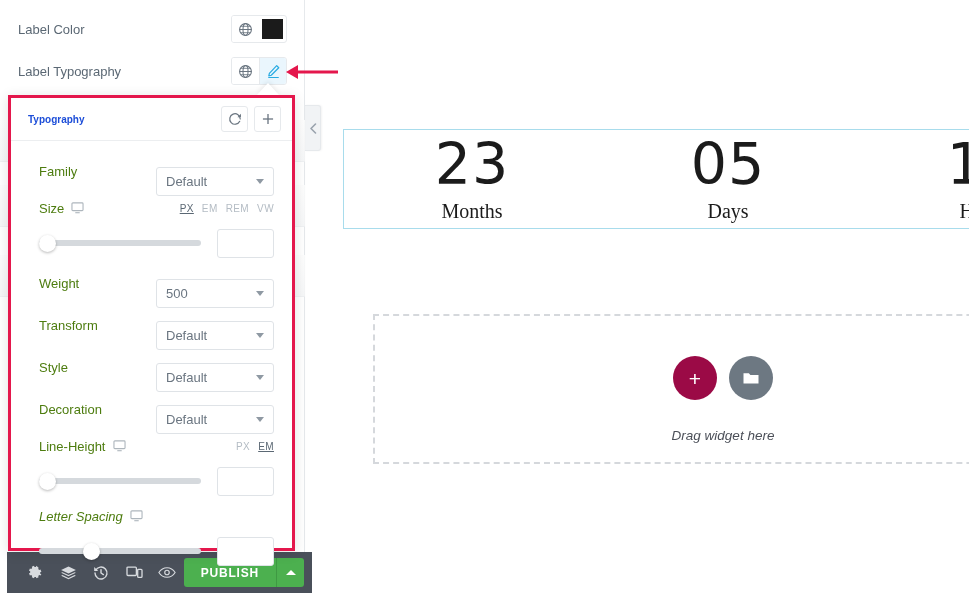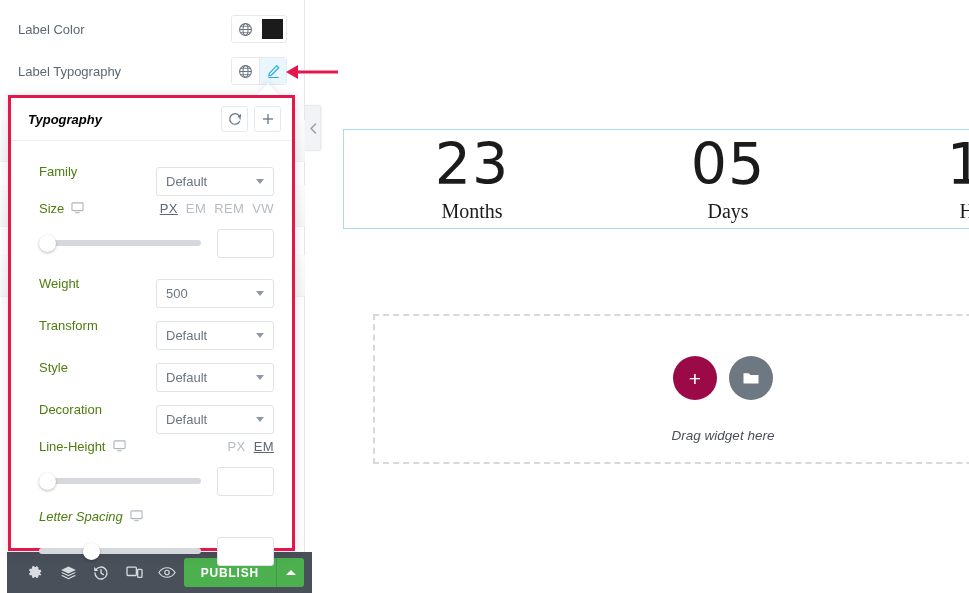--- a/index.html
+++ b/index.html
@@ -138,21 +138,21 @@
     z-index: 6;
     filter: drop-shadow(0 -2px 2px rgba(0,0,0,.08));
   }
   .pop-head {
     height: 43px;
     display: flex; align-items: center;
     padding: 0 11px 0 17px;
     border-bottom: 1px solid #eceef0;
   }
   .pop-title {
-    flex: 1; font-size: 13px; font-weight: bold; color: #000000; font-style: italic;
+    flex: 1; font-size: 10px; font-weight: bold; color: #1d4ed8;
   }
   .pop-icon-btn {
     width: 27px; height: 26px; margin-left: 6px;
     border: 1px solid #e6e9ec; border-radius: 3px; background: #fff;
     display: flex; align-items: center; justify-content: center;
   }
   .pop-body { padding: 9px 0 0 0; }
 
   .field {
     display: flex; align-items: center;
@@ -177,21 +177,21 @@
     position: absolute; right: 9px; top: 50%;
     margin-top: -2px;
     width: 0; height: 0;
     border-left: 4.5px solid transparent;
     border-right: 4.5px solid transparent;
     border-top: 5px solid #8f99a3;
   }
 
   .units {
     display: flex; align-items: center; gap: 8px;
-    font-size: 13px; color: #b4bcc4; letter-spacing: .4px;
+    font-size: 10px; color: #b4bcc4; letter-spacing: .4px;
   }
   .units .u.active {
     color: #5b6874; text-decoration: underline;
   }
 
   .slider-row {
     display: flex; align-items: center;
     padding: 0 18px 0 28px;
     height: 38px;
   }

